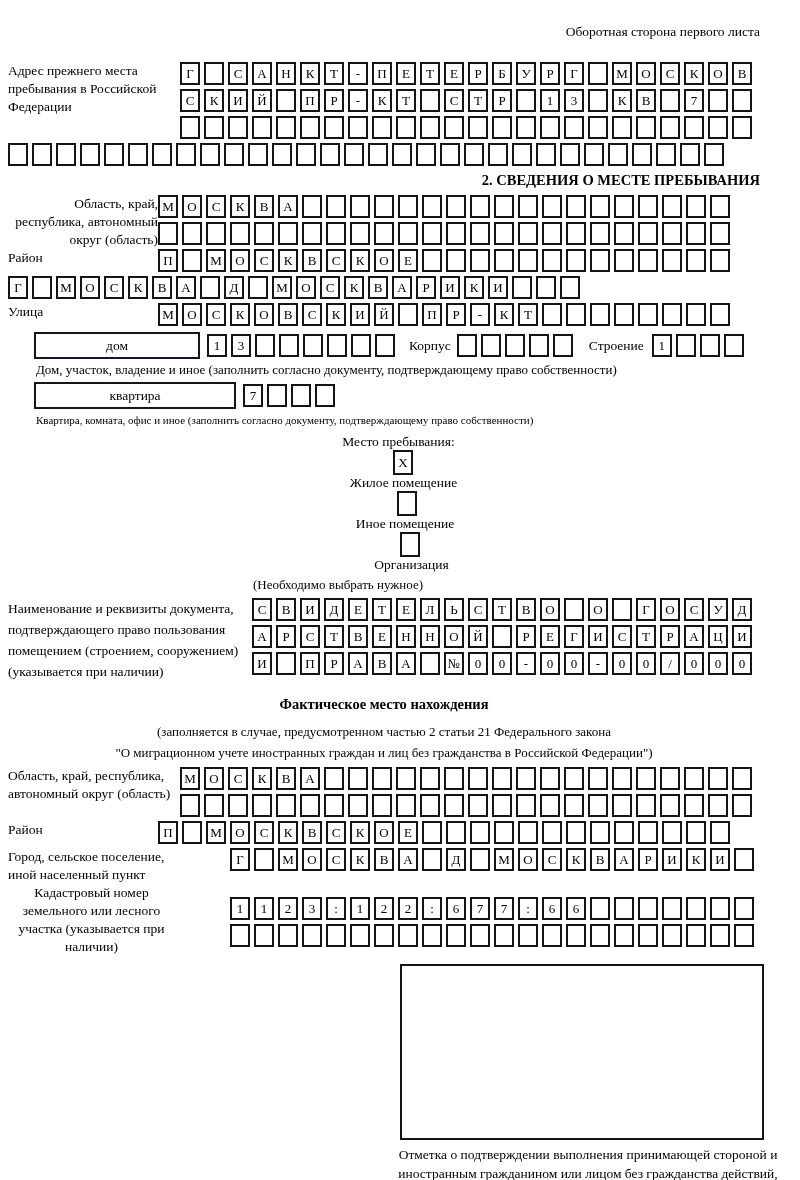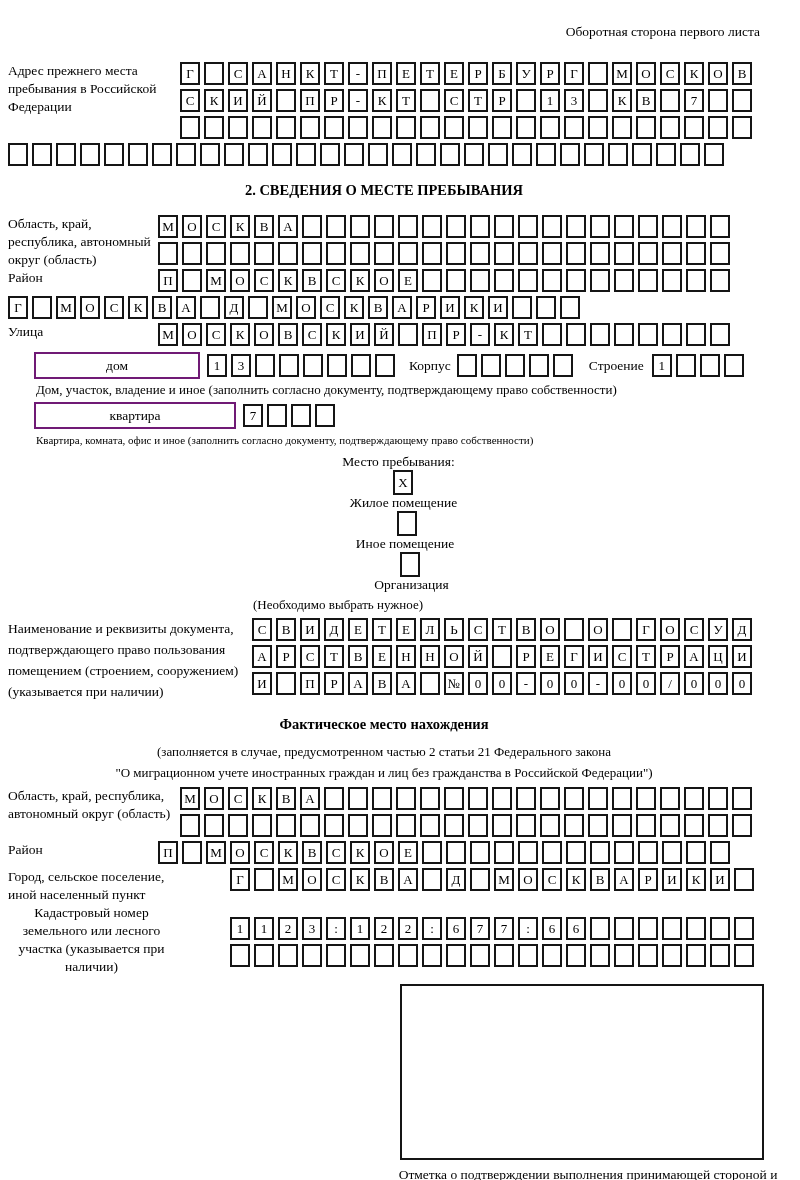--- a/index.html
+++ b/index.html
@@ -20,42 +20,42 @@
   .w222{width:222px;padding-right:40px;}
   .rows{display:flex;flex-direction:column;}
   .cellrow{display:flex;gap:4px;margin-bottom:4px;}
   .cell{
     flex:0 0 auto;width:20px;height:23px;box-sizing:border-box;
     border:2px solid #151515;background:#fff;
     display:flex;align-items:center;justify-content:center;
     font-size:13px;line-height:1;
   }
   .widebox{
-    box-sizing:border-box;border:2px solid #701a75;height:27px;
+    box-sizing:border-box;border:2px solid #0f172a;height:27px;
     display:flex;align-items:center;justify-content:center;
     font-size:13.5px;flex:0 0 auto;
   }
   .inlinerow{display:flex;align-items:center;}
   .caption{font-size:12.5px;line-height:17px;}
   .center{text-align:center;}
   .sec-title{font-size:14.5px;font-weight:bold;text-align:center;}
   .checkcell{
     box-sizing:border-box;width:20px;height:25px;border:2px solid #151515;
     display:flex;align-items:center;justify-content:center;font-size:13px;flex:0 0 auto;
   }
   .stay-label{font-size:13.5px;}
   .stamp-box{
     box-sizing:border-box;border:2px solid #151515;background:#fff;
     width:364px;height:176px;margin-left:392px;margin-top:8px;
   }
   .stamp-caption{
     width:380px;margin-left:390px;margin-top:6px;
     font-size:13.5px;line-height:18.5px;text-align:center;
   }
-  .mt6{margin-top:16px;}
+  .mt6{margin-top:6px;text-align:right;}
 </style>
 </head>
 <body>
 
 <div class="page">
 
   <div class="note">Оборотная сторона первого листа</div>
 
   <div class="frow">
     <div class="flabel w172">Адрес прежнего места пребывания в Российской Федерации</div>

